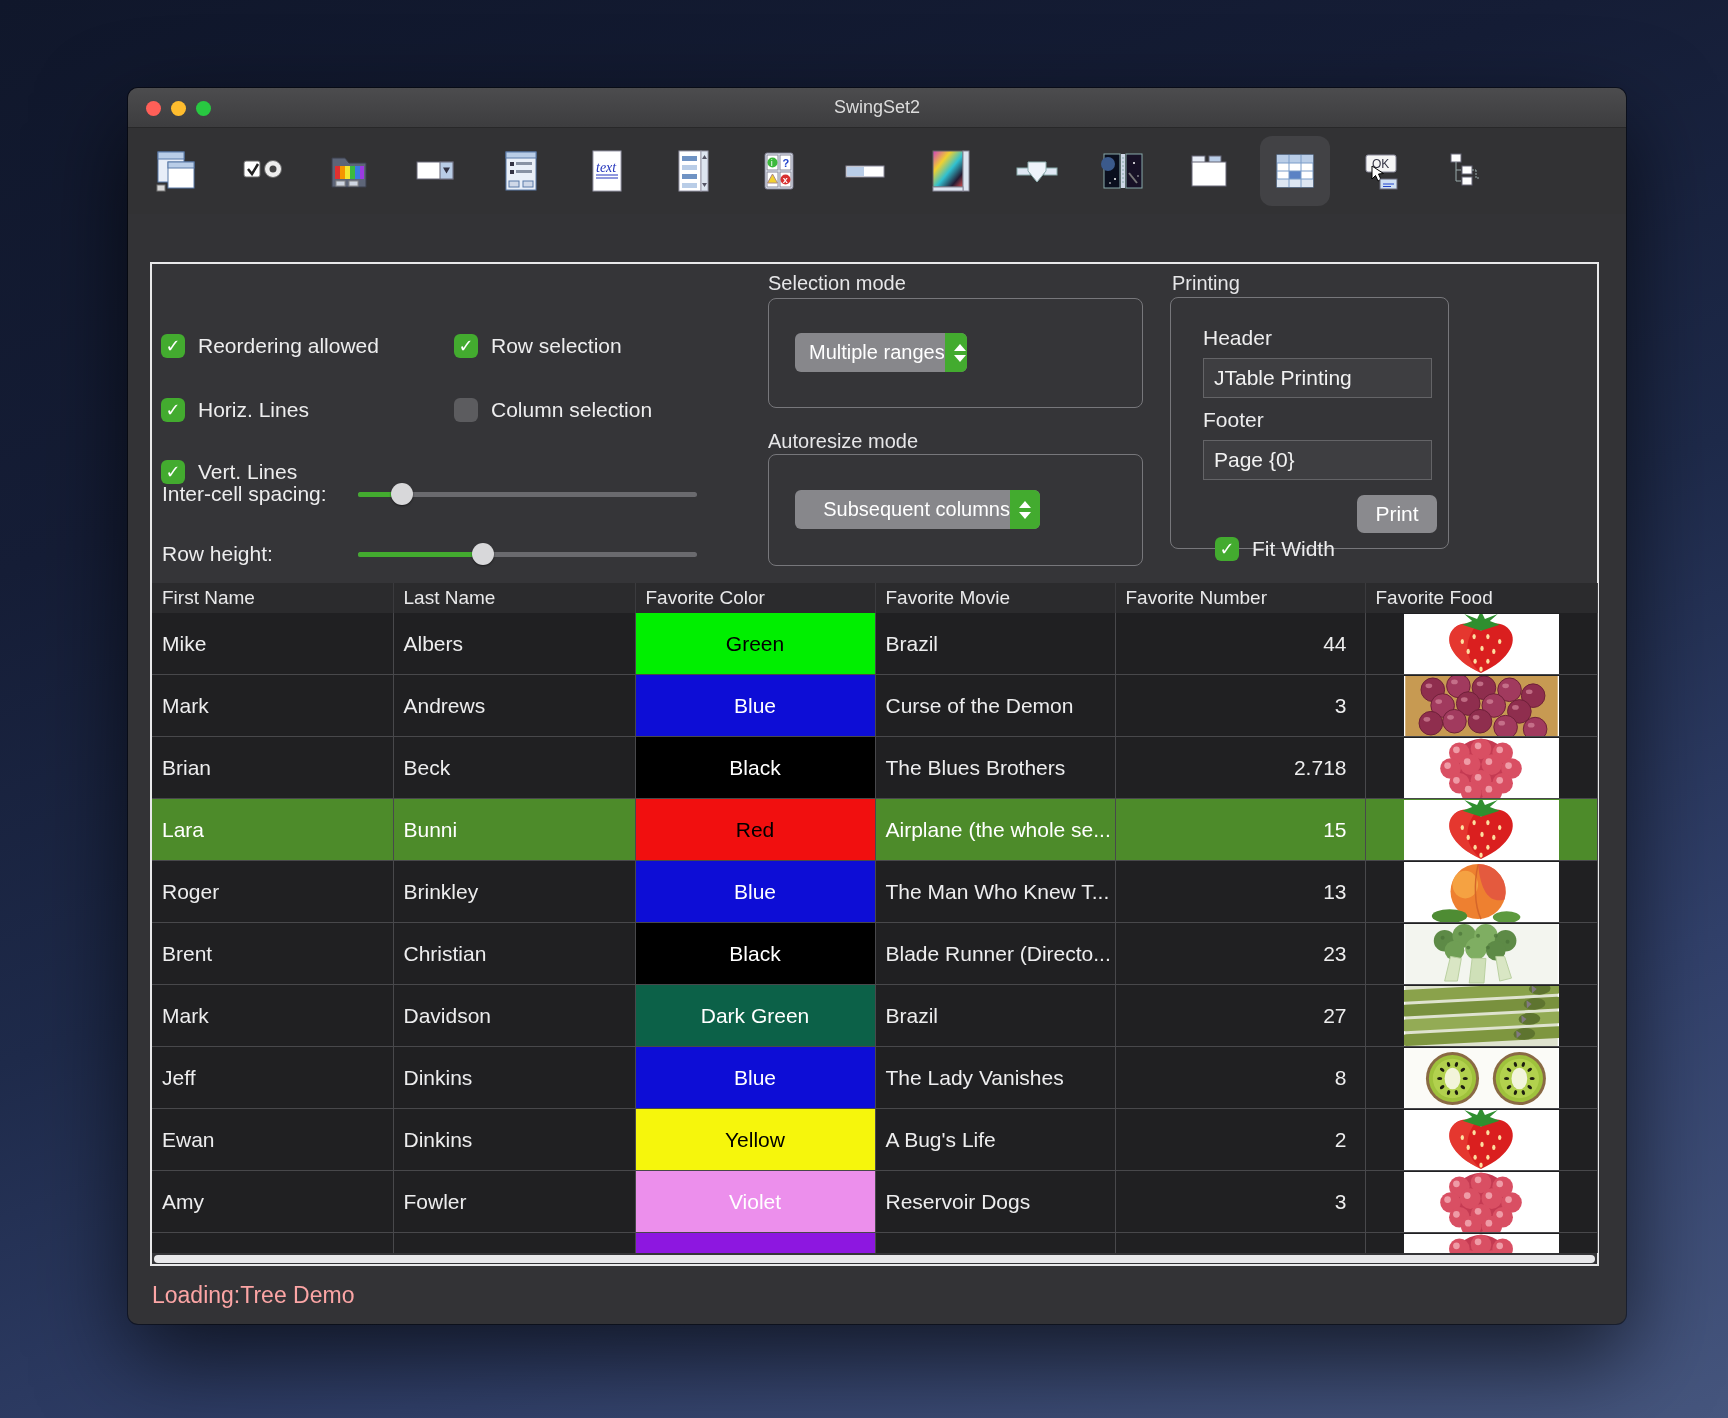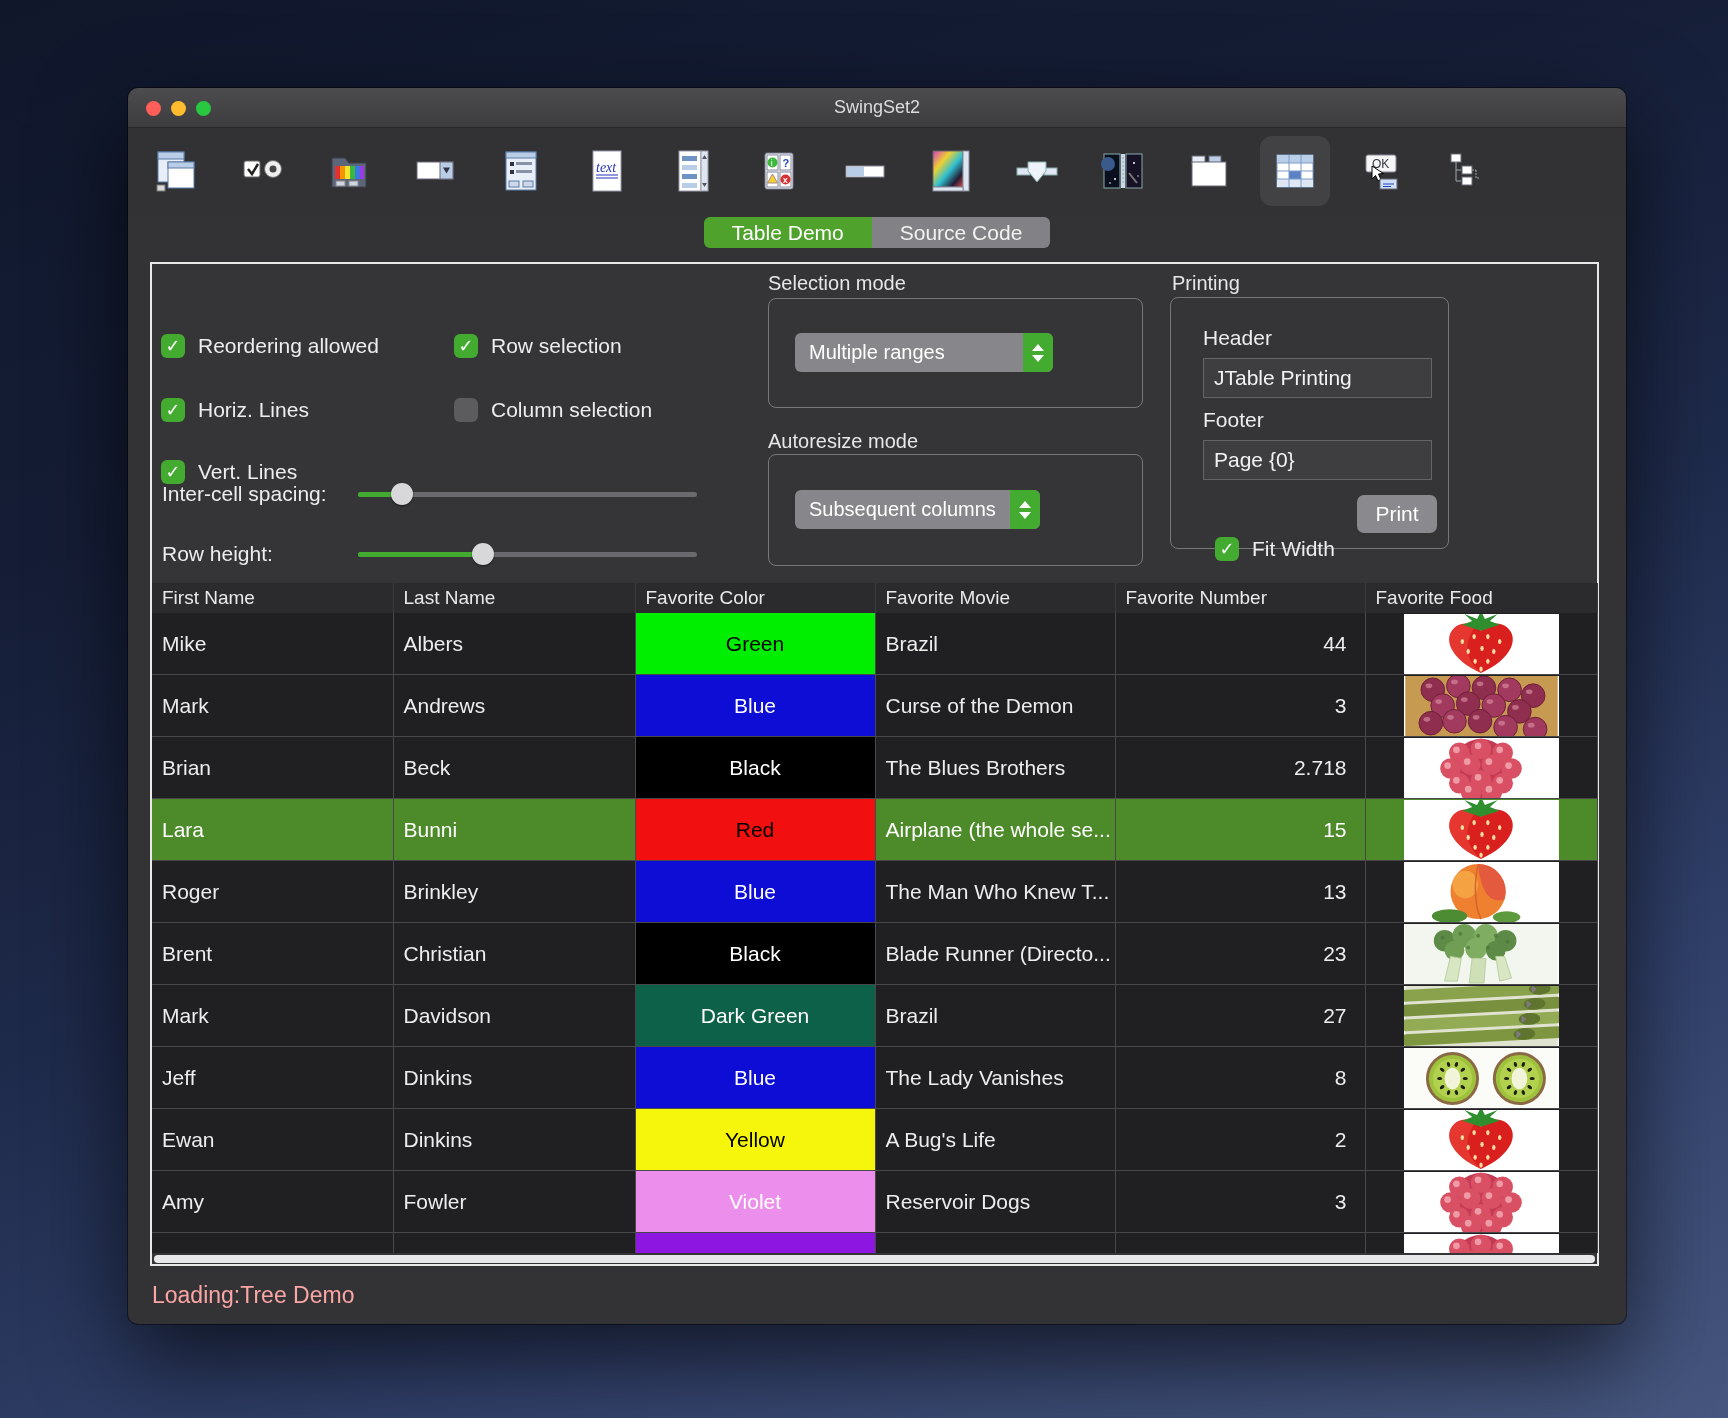--- a/index.html
+++ b/index.html
@@ -262,28 +262,20 @@
         <svg width="44" height="44" viewBox="0 0 44 44">
           <rect x="6" y="5" width="10" height="8" fill="#fff" stroke="#667"></rect>
           <path d="M11 13 v8 h5 M11 21 v11 h5" stroke="#9aa" fill="none"></path>
           <rect x="17" y="17" width="10" height="8" fill="#fff" stroke="#667"></rect>
           <rect x="17" y="28" width="10" height="8" fill="#fff" stroke="#667"></rect>
           <path d="M27 21 h4 M31 21 v8 h4" stroke="#9aa" fill="none" stroke-dasharray="2 1"></path>
         </svg>
       </div>
     </div>
 
-  <div class="tab-row">
-    <div class="tab selected">
-      <span>Table Demo</span>
-    </div>
-    <div class="tab unselected">
-      <span>Source Code</span>
-    </div>
-  </div>
 
   <div class="panel">
 
     <div class="cb-row" style="left:9px; top:28px;">
       <div class="cb-box checked"></div>
       <span class="label">Reordering allowed</span>
     </div>
     <div class="cb-row" style="left:302px; top:28px;">
       <div class="cb-box checked"></div>
       <span class="label">Row selection</span>
@@ -313,31 +305,31 @@
       <span class="label" style="width:196px;">Row height:</span>
       <div class="slider">
         <div class="track"></div>
         <div class="fill" style="width: 125px;"></div>
         <div class="thumb" style="left: 114px;"></div>
       </div>
     </div>
 
     <div class="grouplabel" style="left:616px; top:8px;">Selection mode</div>
     <div class="groupbox" style="left:616px; top:34px; width:375px; height:110px;"></div>
-    <div class="dropdown" style="left:643px; top:69px; width:258px;">
+    <div class="dropdown" style="left:643px; top:69px; width:172px;">
       <span class="dd-label">Multiple ranges</span>
       <span class="dd-stepper">
           <i class="up"></i>
           <i class="down"></i>
         </span>
     </div>
 
     <div class="grouplabel" style="left:616px; top:166px;">Autoresize mode</div>
     <div class="groupbox" style="left:616px; top:190px; width:375px; height:112px;"></div>
-    <div class="dropdown" style="left:643px; top:226px; width:245px;">
+    <div class="dropdown" style="left:643px; top:226px; width:245px;text-align:right;">
       <span class="dd-label">Subsequent columns</span>
       <span class="dd-stepper">
           <i class="up"></i>
           <i class="down"></i>
         </span>
     </div>
 
     <div class="grouplabel" style="left:1020px; top:8px;">Printing</div>
     <div class="groupbox" style="left:1018px; top:33px; width:279px; height:252px;"></div>
     <div class="label" style="position:absolute; left:1051px; top:62px;">Header</div>

